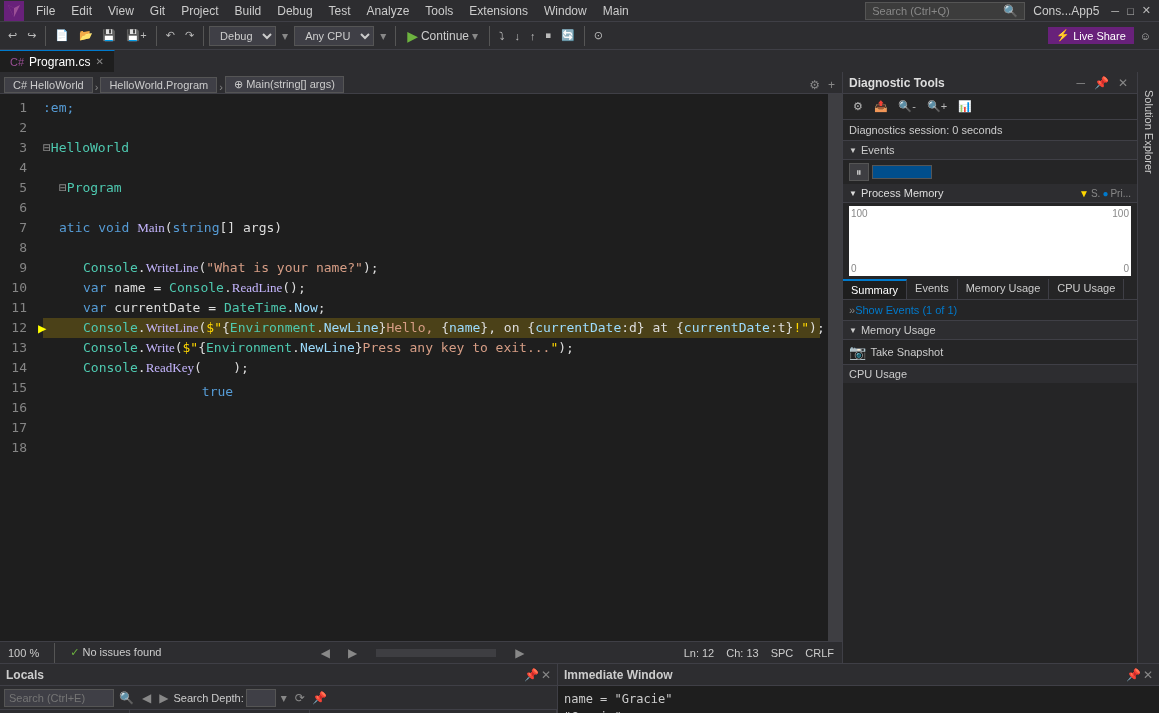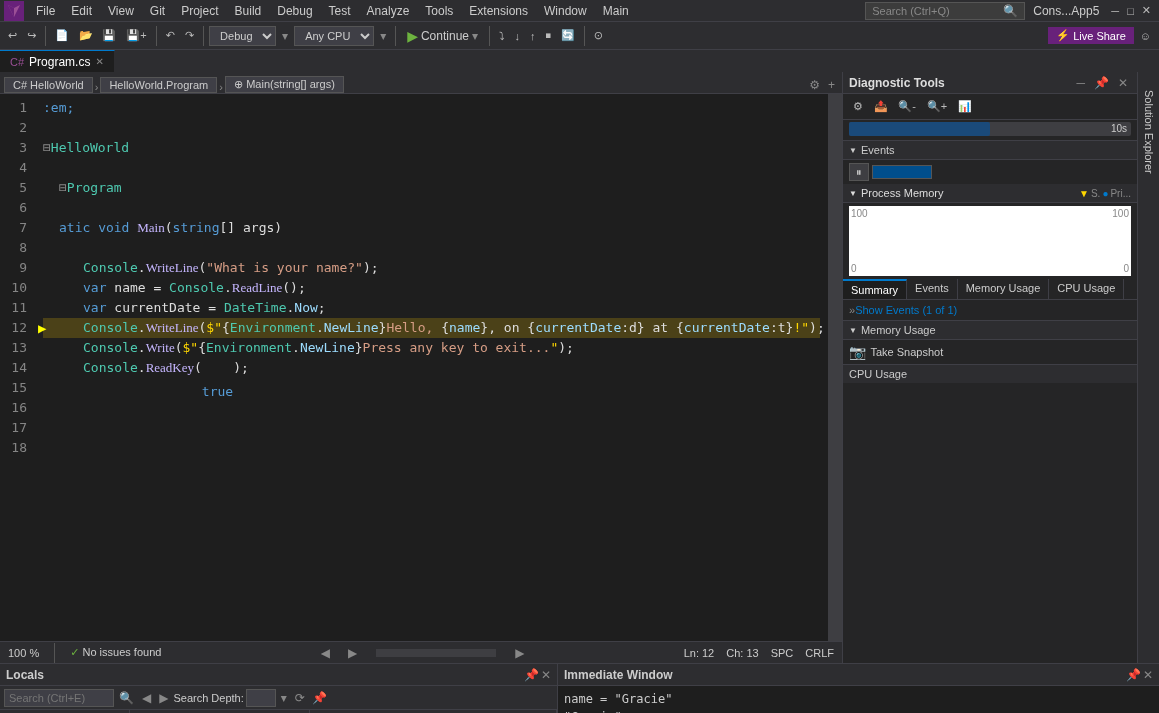--- a/index.html
+++ b/index.html
@@ -299,24 +299,21 @@
         <button class="btn-icon">✕</button>
       </div>
     </div>
     <div id="diag-toolbar">
       <button class="diag-btn">⚙</button>
       <button class="diag-btn">📤</button>
       <button class="diag-btn">🔍-</button>
       <button class="diag-btn">🔍+</button>
       <button class="diag-btn">📊</button>
     </div>
-    <div style="position:relative;margin:2px 6px 4px 6px;height:14px;background:#3e3e42;border-radius:2px;">
-      <div style="position:absolute;left:0;top:0;height:14px;width:50%;background:#1a4a7a;border-radius:2px;"></div>
-      <span style="position:absolute;right:4px;top:1px;font-size:10px;color:#ccc;">10s</span>
-    </div>
+    <div class="diag-session">Diagnostics session: 0 seconds</div>
     <div class="section-header">
       <span class="triangle">▼</span>
       <span>Events</span>
     </div>
     <div class="events-controls">
       <button class="pause-btn">⏸</button>
       <div style="width:60px;height:14px;background:#004e8c;border:1px solid #555;"></div>
     </div>
     <div class="process-mem-header">
       <span class="triangle">▼</span>

